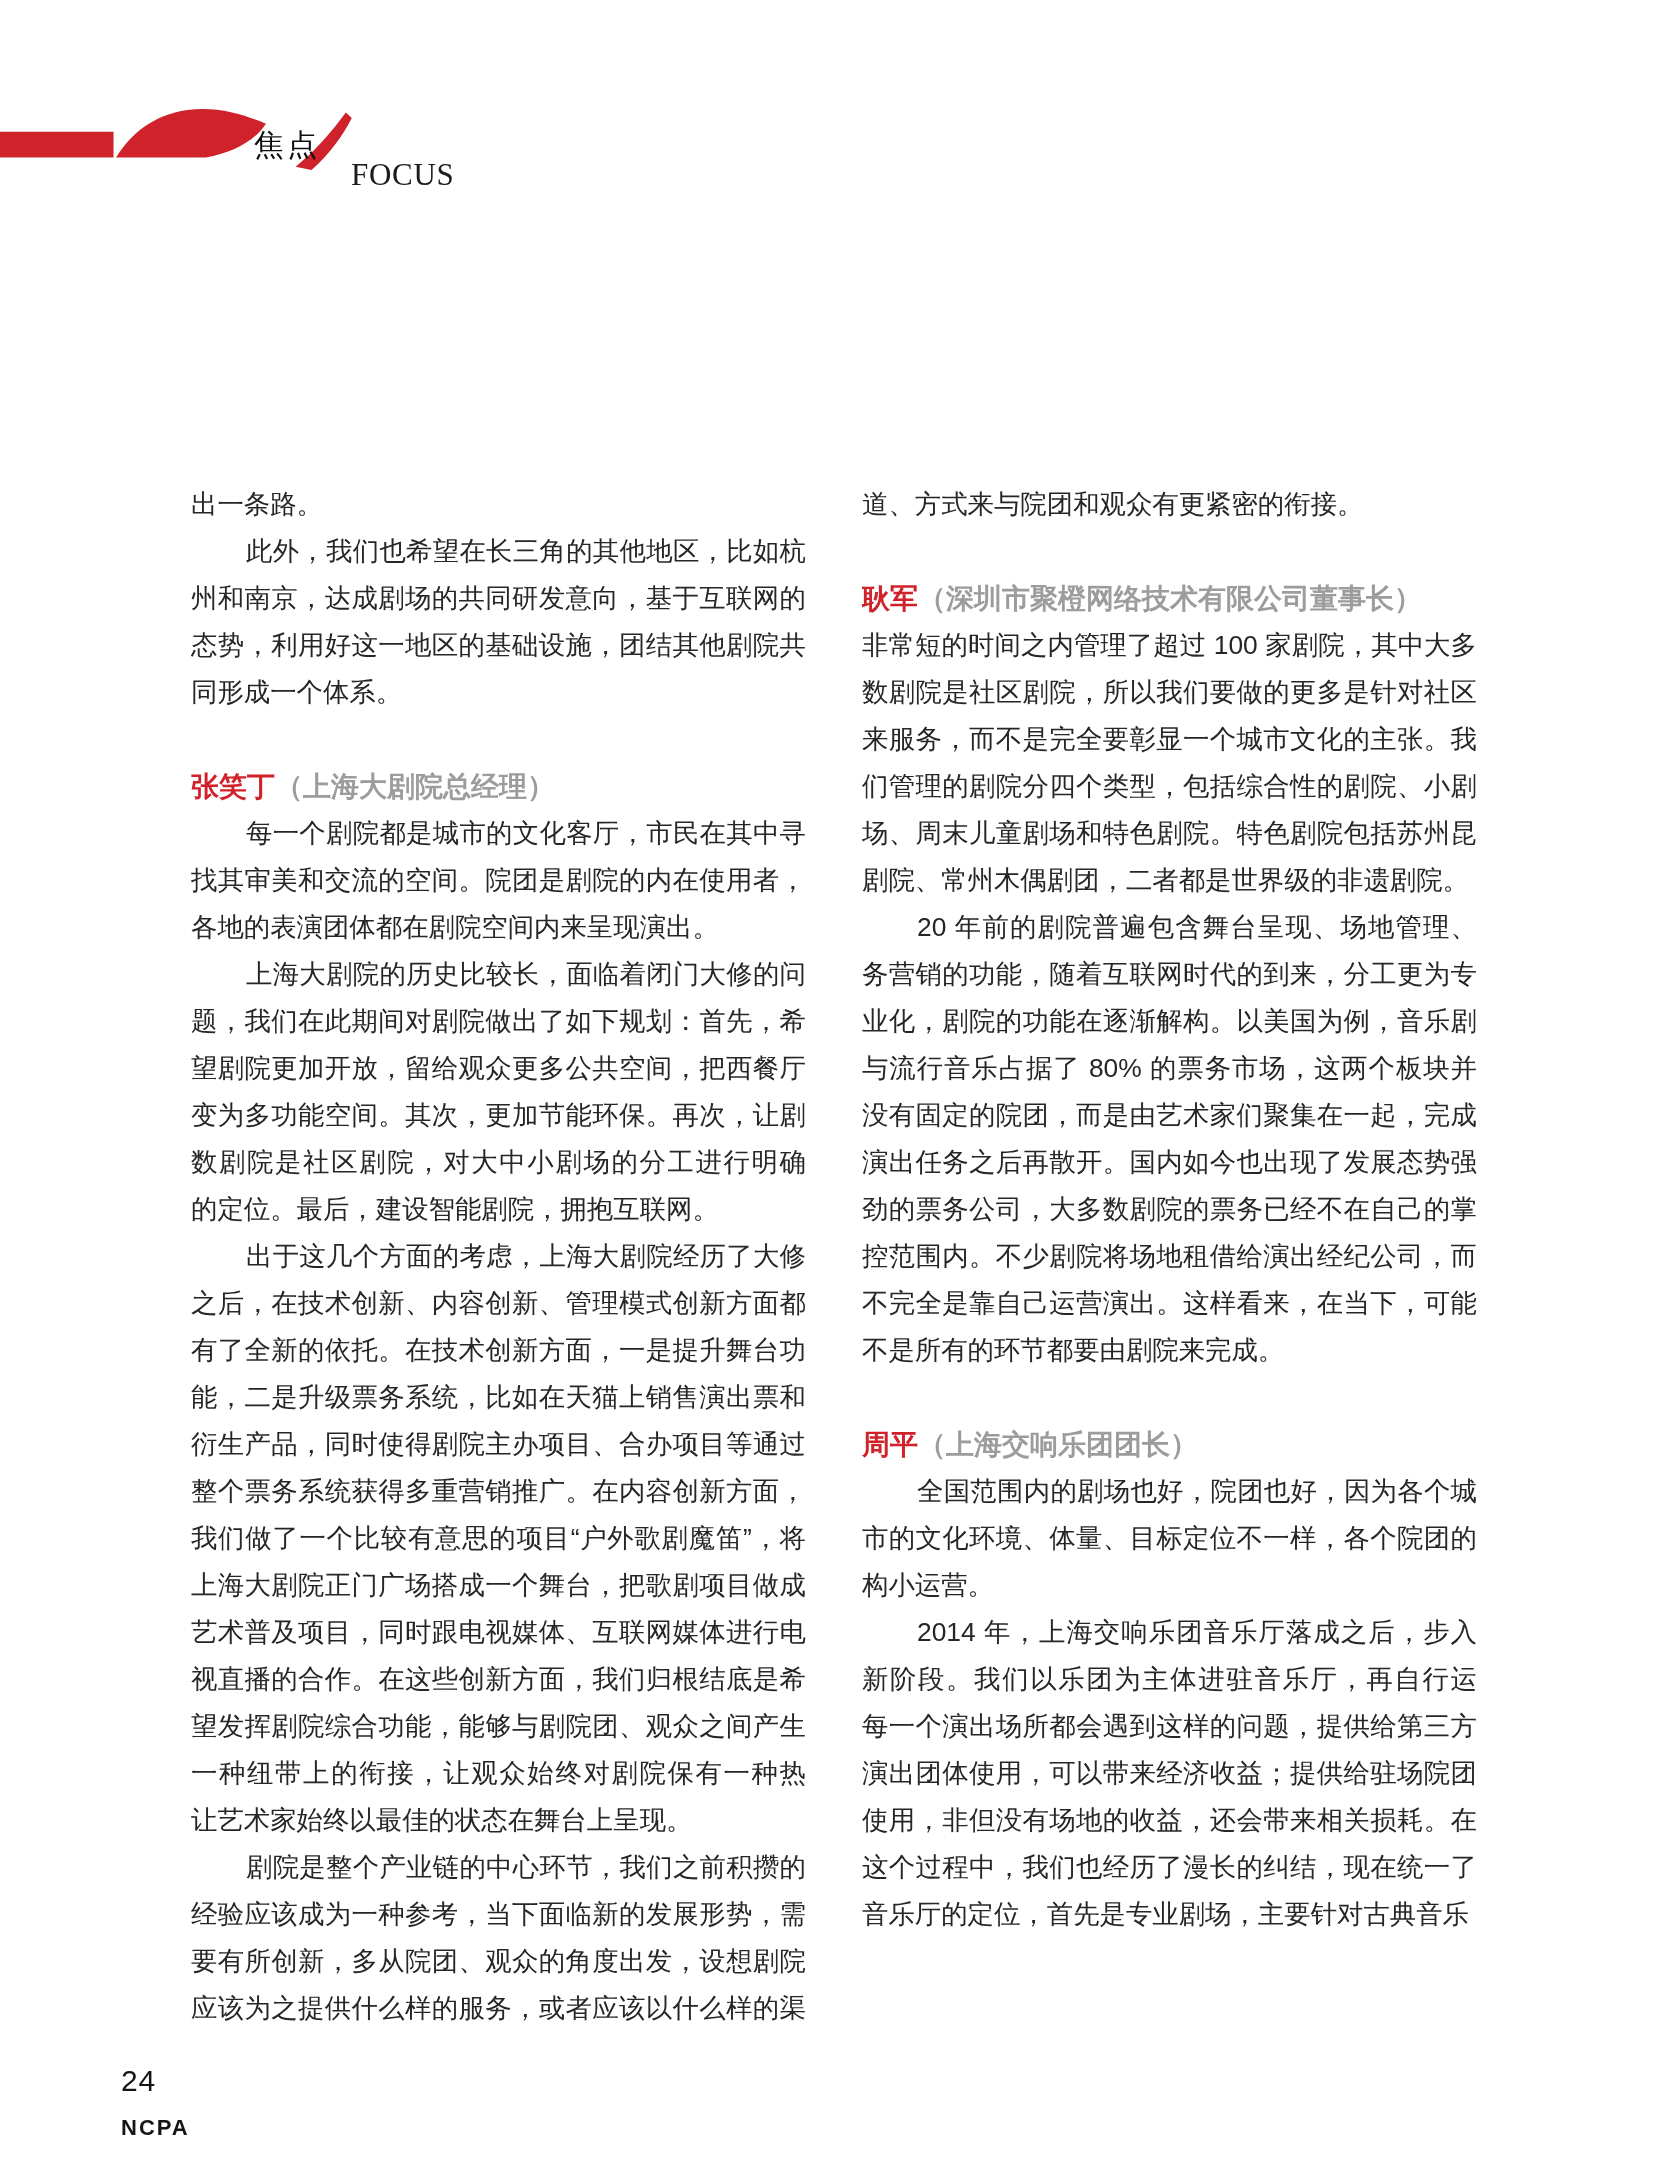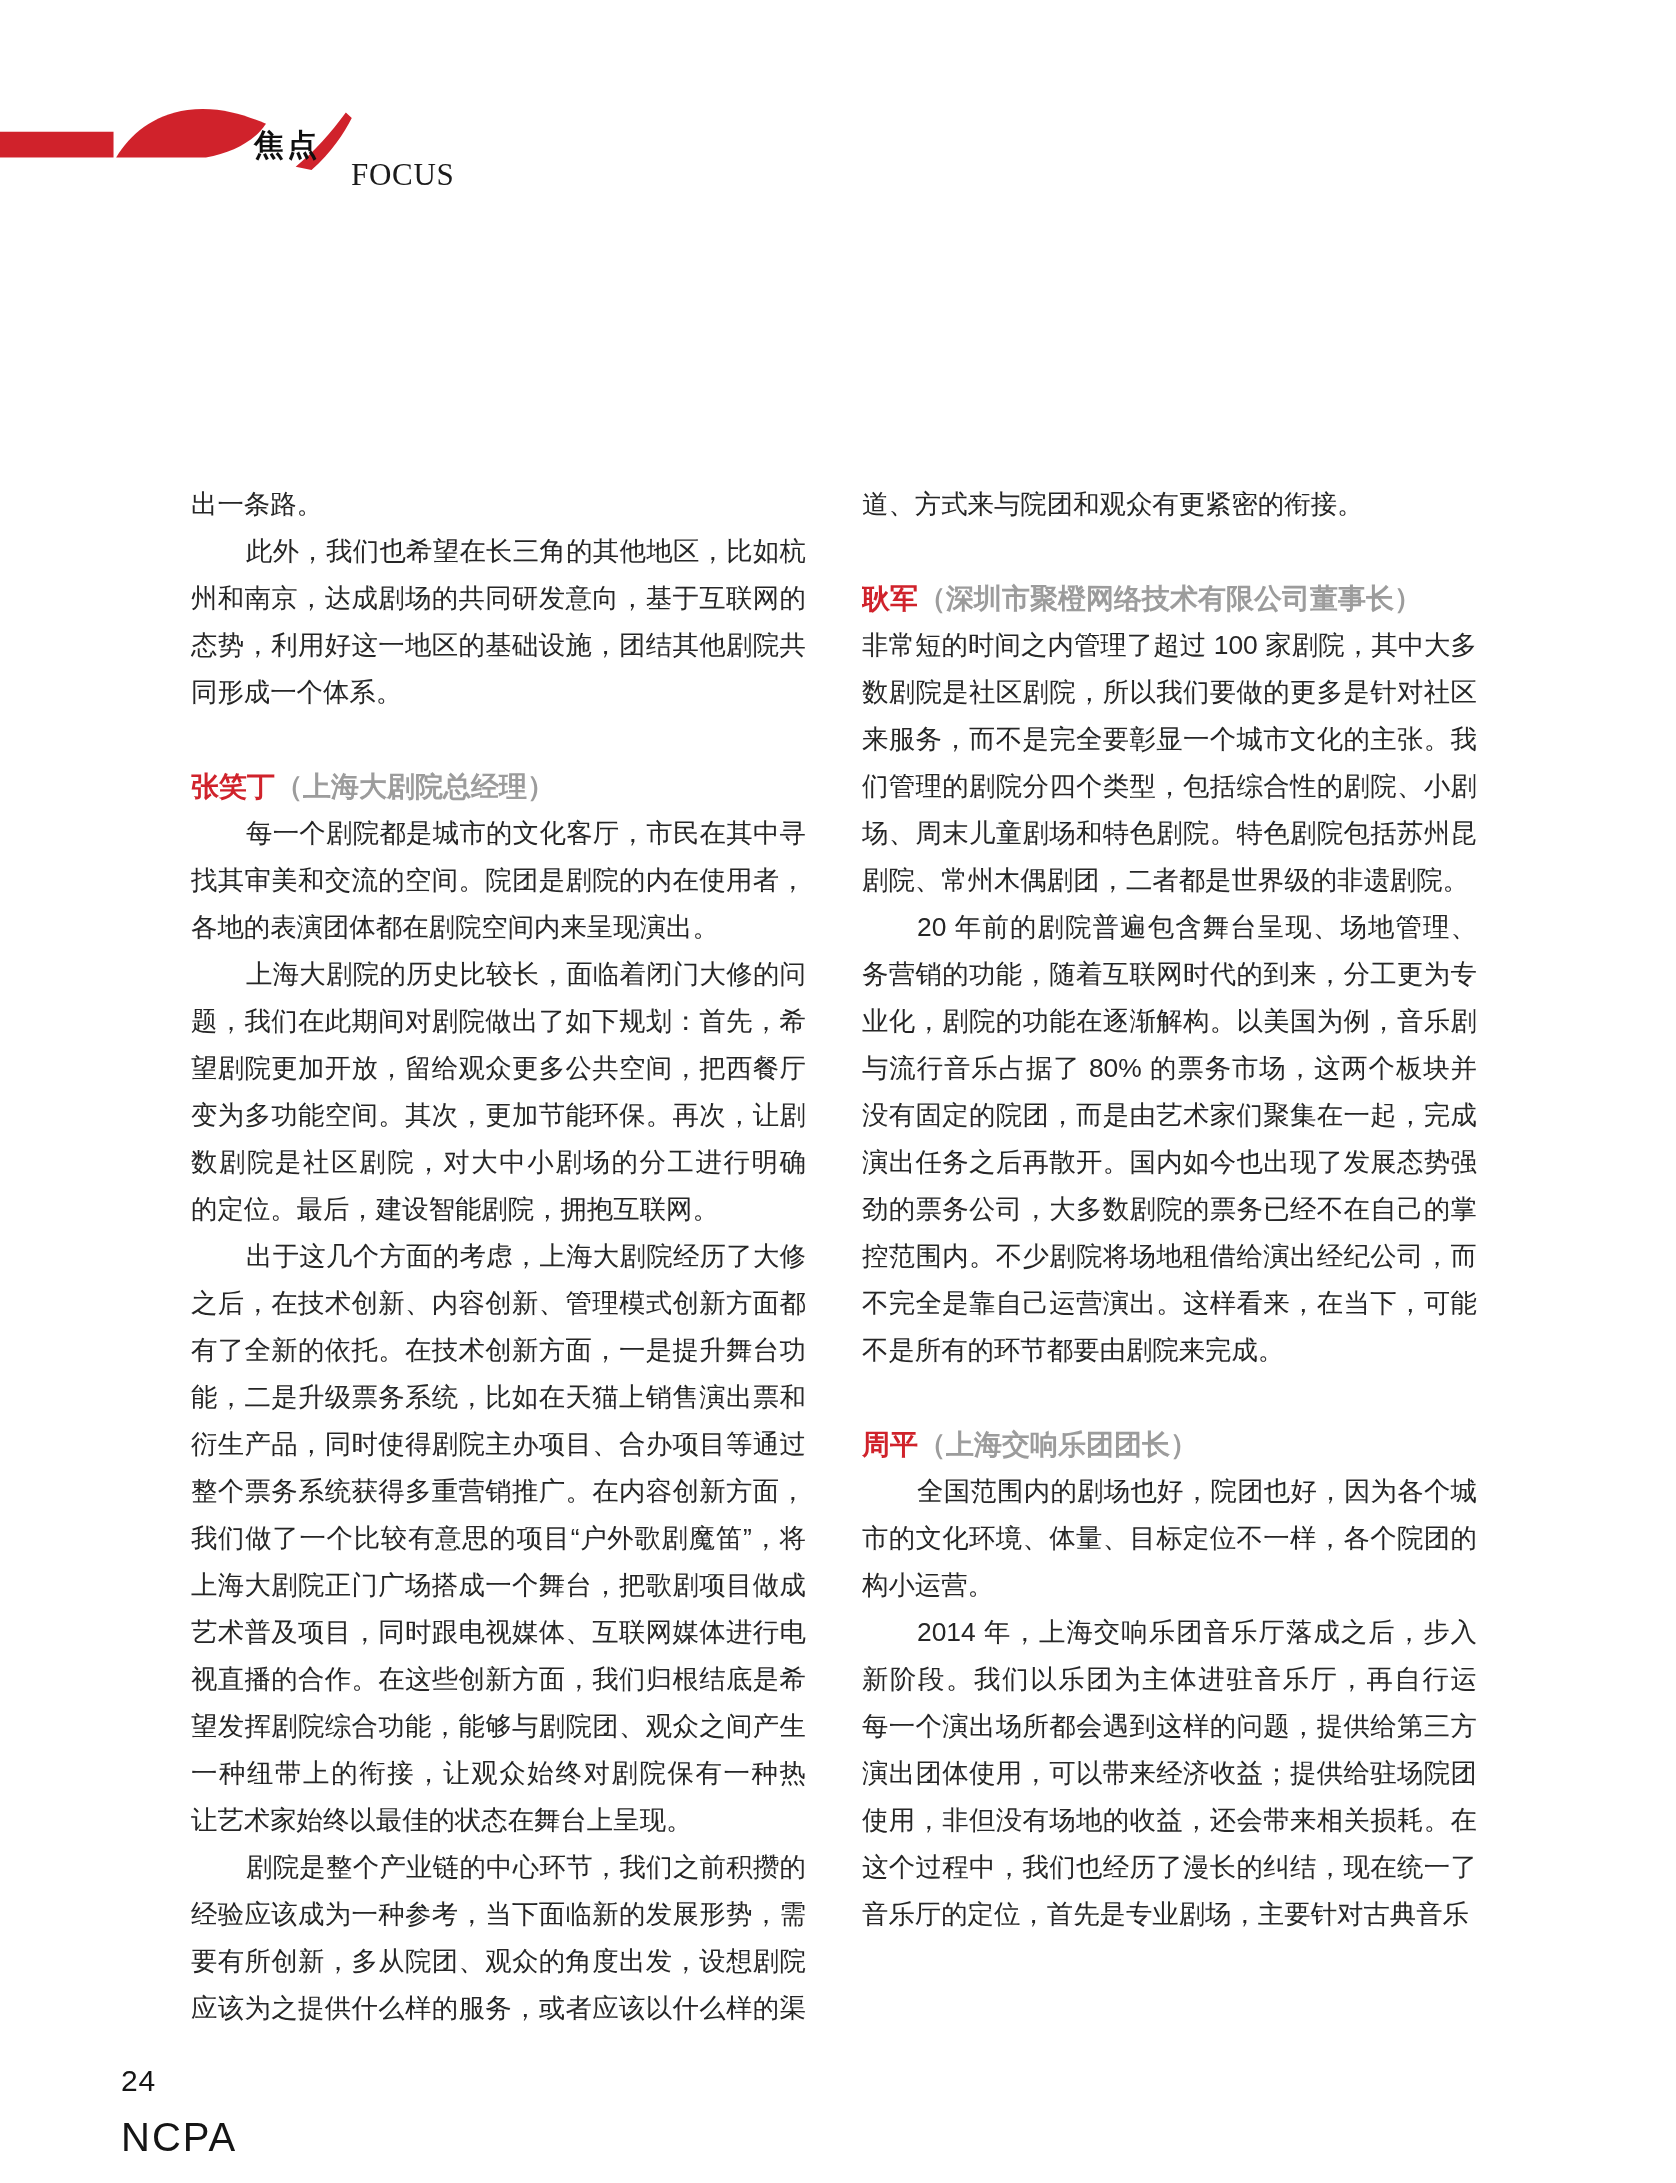--- a/index.html
+++ b/index.html
@@ -14,21 +14,21 @@
     width:1676px;
     height:2183px;
     background:#ffffff;
     overflow:hidden;
     font-family:"Liberation Sans","DejaVu Sans",sans-serif;
   }
   
   .logo-svg{position:absolute;left:0;top:106px;}
   .logo-cn{
     position:absolute;left:254px;top:130px;
-    font-size:30px;font-weight:700;letter-spacing:3.3px;
+    font-size:30px;font-weight:400;letter-spacing:3.3px;
     color:#0f0f0f;line-height:1;white-space:nowrap;
   }
   .logo-en{
     position:absolute;left:351px;top:129px;
     font-family:"Liberation Serif","DejaVu Serif",serif;
     font-size:31px;font-weight:400;letter-spacing:0.7px;
     color:#1b1b1b;line-height:1;white-space:nowrap;margin-top:30px;
   }
   
   .col{
@@ -61,21 +61,21 @@
   .row.head .speaker{color:var(--red);}
   .row.head .aff{color:var(--gray);}
   
   .footer{
     position:absolute;left:121px;top:2064px;
     display:flex;align-items:baseline;gap:17px;
     color:#151515;
     flex-direction:column;
   }
   .footer .pageno{font-size:30px;letter-spacing:0.7px;}
-  .footer .journal{font-size:40px;letter-spacing:2px;font-weight:400;text-align:right;}
+  .footer .journal{font-size:22px;letter-spacing:2px;font-weight:700;text-align:right;}
 </style>
 </head>
 <body>
 
 <div class="page">
 
   <div>
     <svg class="logo-svg" width="462" height="66" viewBox="0 0 700 100" aria-hidden="true">
       <rect x="0" y="39" width="172" height="39" fill="#d0222b"></rect>
       <path d="M176,78 C196,44 232,13 284,6 C330,0 370,13 403,27 C386,53 352,71 312,78 Z" fill="#d0222b"></path>

